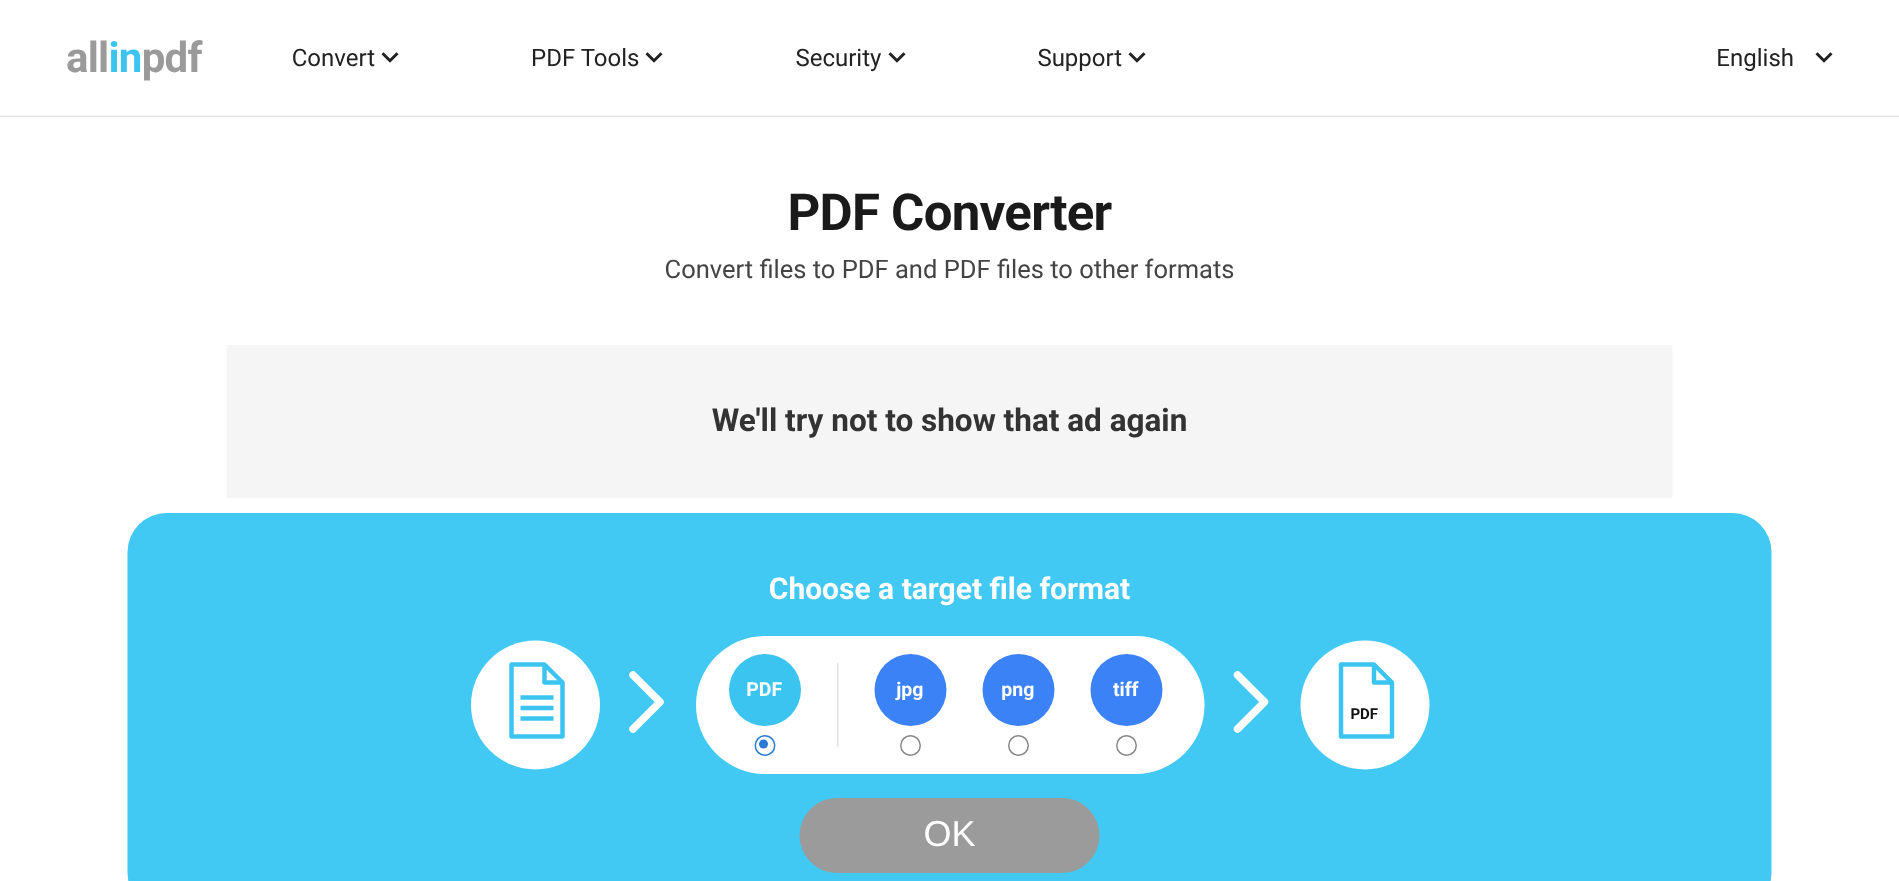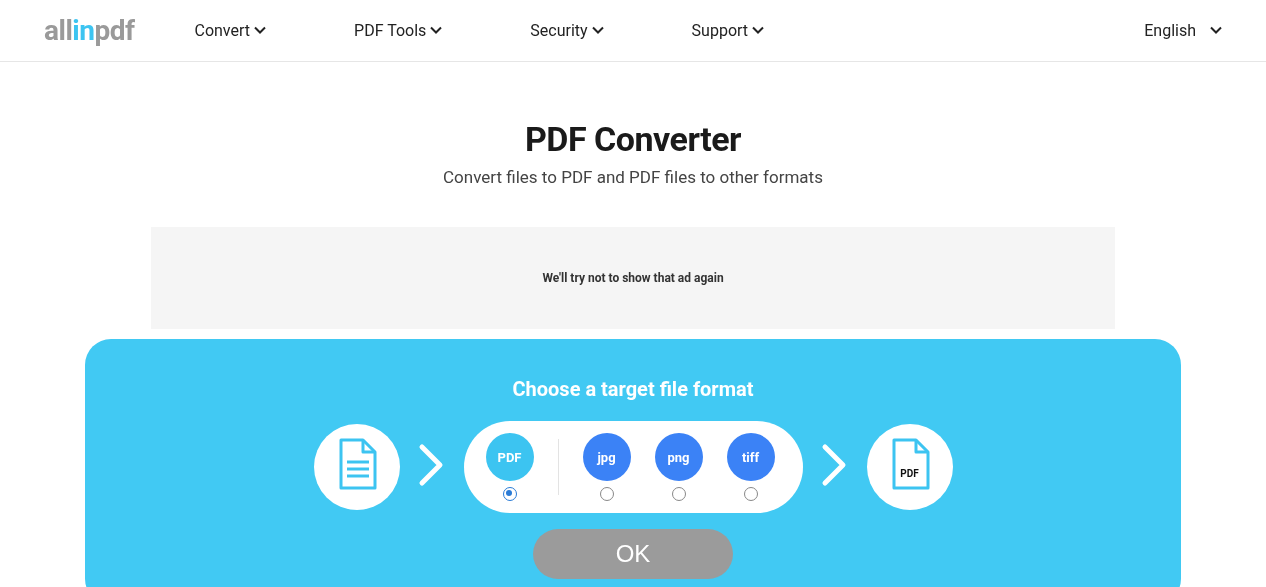--- a/index.html
+++ b/index.html
@@ -8,21 +8,21 @@
     background: #fff;
     color: #222;
     width: 1266px;
   }
 
   
   .header {
     display: flex;
     align-items: center;
     padding: 0 44px;
-    height: 62px;
+    height: 78px;
     border-bottom: 1px solid #e6e6e6;
   }
   .logo {
     font-size: 28px;
     font-weight: 700;
     letter-spacing: -0.5px;
     color: #9a9a9a;
     margin-right: 60px;
     user-select: none;
   }
@@ -43,32 +43,32 @@
     color: #222;
     cursor: pointer;
     display: flex;
     align-items: center;
     gap: 14px;
     text-align: right;
   }
 
   
   .main { text-align: center; padding-top: 44px; }
-  .title { font-size: 34px; font-weight: 700; color: #1a1a1a; letter-spacing: -0.5px; margin-top: 13px; }
+  .title { font-size: 34px; font-weight: 700; color: #1a1a1a; letter-spacing: -0.5px; }
   .subtitle { font-size: 17px; color: #444; margin-top: 8px; }
 
   .ad-bar {
     width: 964px;
     margin: 40px auto 0;
     background: #f5f5f5;
     height: 102px;
     display: flex;
     align-items: center;
     justify-content: center;
-    font-size: 12px;
+    font-size: 21px;
     font-weight: 700;
     color: #333;
   }
 
   .panel {
     width: 1096px;
     margin: 10px auto 0;
     background: #41c9f3;
     border-radius: 26px;
     padding: 38px 0 26px;

